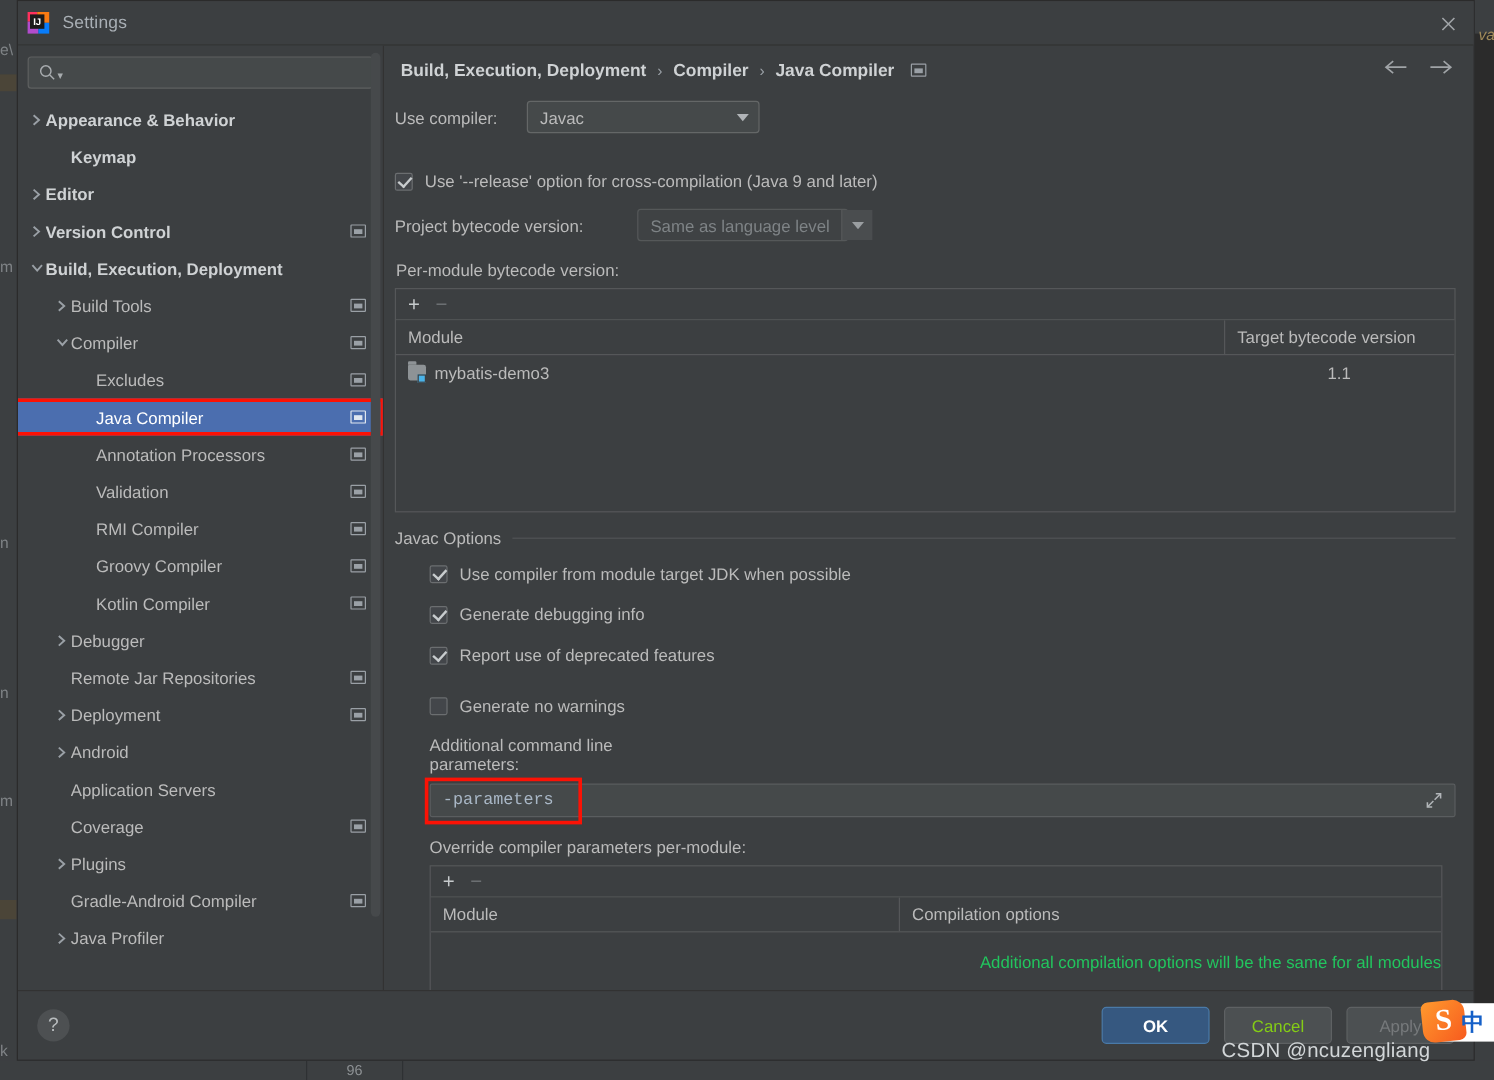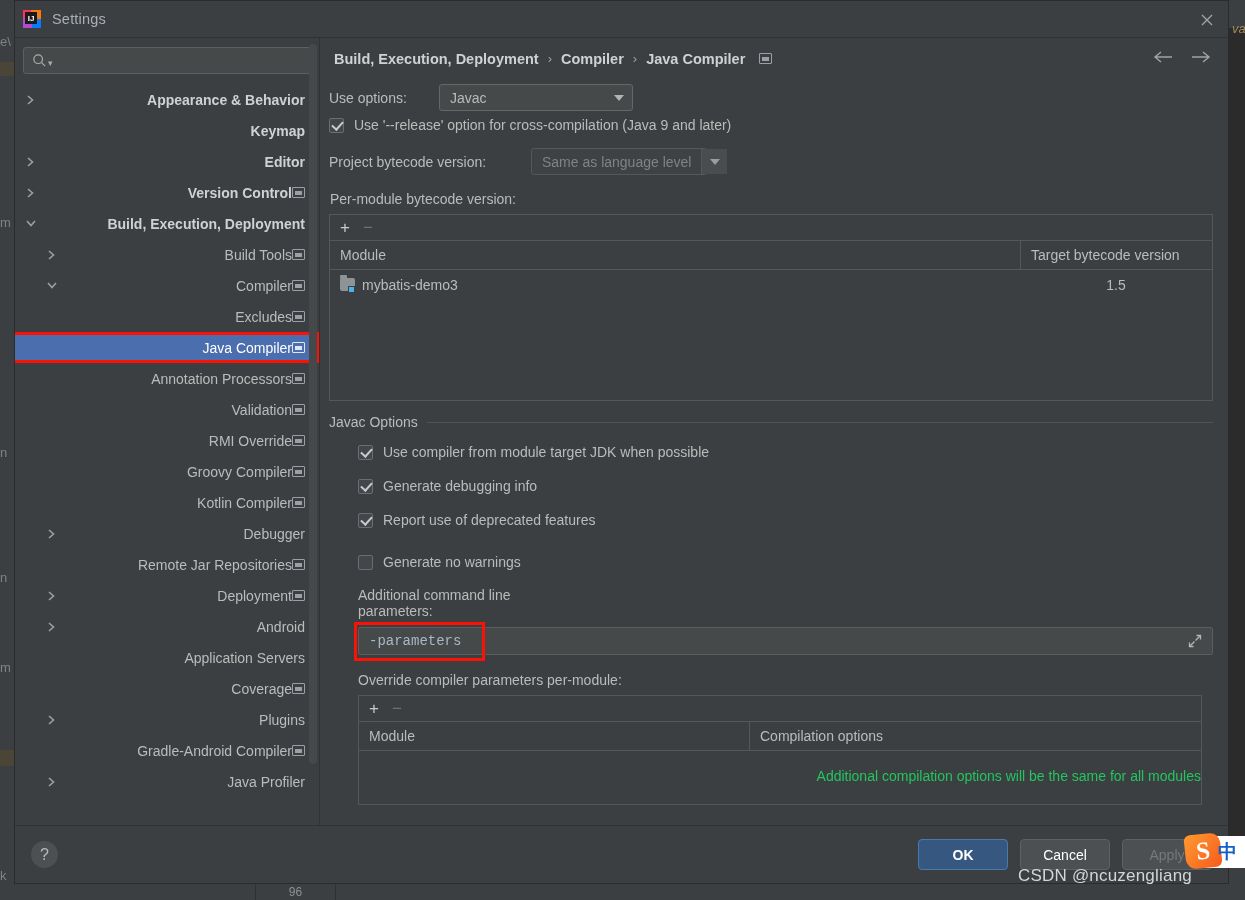--- a/index.html
+++ b/index.html
@@ -66,21 +66,21 @@
   }
   .tree-row {
     height: 31px; display: flex; align-items: center; position: relative;
     color: #bbbbbb; font-size: 14px; white-space: nowrap; cursor: pointer;
     padding-right: 14px;
   }
   .tree-row.selected { background: #4b6eaf; color: #ffffff; }
   .tree-row.top { font-weight: bold; color: #cfd2d4; }
   .tree-row .arrow { width: 15px; flex: 0 0 15px; display: flex; align-items: center; justify-content: center; }
   .tree-row .arrow svg { stroke: #9aa0a6; }
-  .tree-row .label { flex: 1 1 auto; overflow: hidden; text-overflow: ellipsis; text-align: right; }
+  .tree-row .label { flex: 1 1 auto; overflow: hidden; text-overflow: ellipsis; }
   .tree-row .proj-badge { width: 13px; height: 11px; flex: 0 0 13px; border: 1px solid #9aa0a6; border-radius: 1px; position: relative; }
   .tree-row .proj-badge:after { content: ""; position: absolute; left: 2px; right: 2px; top: 3px; bottom: 2px; background: #9aa0a6; }
   .tree-row.selected .proj-badge { border-color: #dfe6ef; }
   .tree-row.selected .proj-badge:after { background: #dfe6ef; }
   #tree-scrollbar {
     position: absolute; right: 2px; top: 6px; width: 8px; height: 720px;
     background: #46494b; border-radius: 4px;
   }
   #sel-highlight {
     position: absolute; left: -14px; top: 0; width: 319px; height: 100%;
@@ -167,21 +167,21 @@
     display: flex; align-items: center; padding: 0 16px; position: relative;
   }
   #help-btn {
     width: 27px; height: 27px; border-radius: 50%; background: #4d5052;
     display: flex; align-items: center; justify-content: center;
     color: #b8bcbe; font-size: 16px; cursor: pointer;
   }
   #btn-group { position: absolute; right: 16px; display: flex; gap: 12px; }
   .btn {
     height: 31px; min-width: 90px; border-radius: 4px; border: 1px solid #5e6163;
-    background: #4c5052; color: #ffffff; font-size: 14px; font-family: "Liberation Sans", sans-serif;
+    background: #4c5052; color: #84cc16; font-size: 14px; font-family: "Liberation Sans", sans-serif;
     display: flex; align-items: center; justify-content: center; cursor: pointer;
   }
   .btn.primary { background: #365880; border-color: #4a7aa8; color: #ffffff; font-weight: bold; }
   .btn.disabled { color: #76797b; }
 
   
   #watermark {
     position: absolute; left: 1018px; top: 866px;
     color: #d2d6d8; font-size: 17px; font-family: "Liberation Sans", sans-serif;
     letter-spacing: .2px; white-space: nowrap; z-index: 40;
@@ -328,21 +328,21 @@
             <span class="label">Annotation Processors</span>
             <span class="proj-badge"></span>
           </div>
           <div class="tree-row" style="padding-left: 50px;">
             <span class="arrow"></span>
             <span class="label">Validation</span>
             <span class="proj-badge"></span>
           </div>
           <div class="tree-row" style="padding-left: 50px;">
             <span class="arrow"></span>
-            <span class="label">RMI Override</span>
+            <span class="label">RMI Compiler</span>
             <span class="proj-badge"></span>
           </div>
           <div class="tree-row" style="padding-left: 50px;">
             <span class="arrow"></span>
             <span class="label">Groovy Compiler</span>
             <span class="proj-badge"></span>
           </div>
           <div class="tree-row" style="padding-left: 50px;">
             <span class="arrow"></span>
             <span class="label">Kotlin Compiler</span>
@@ -431,30 +431,30 @@
             <svg width="22" height="14" viewBox="0 0 22 14" stroke-width="1.4" fill="none">
                 <path d="M13 2 L19 7 L13 12 M19 7 L2 7"></path>
               </svg>
           </div>
         </div>
       </div>
 
       <div id="panel">
 
         <div class="row" style="margin-top:5px;">
-          <span class="lbl" style="width:110px;">Use options:</span>
+          <span class="lbl" style="width:110px;">Use compiler:</span>
           <div class="combo" style="width:194px;">
             <span class="val">Javac</span>
             <span class="caret">
                 <i class="tri"></i>
               </span>
           </div>
         </div>
 
-        <div class="row" style="margin-top:6px;gap:10px;">
+        <div class="row" style="margin-top:32px;gap:10px;">
           <span class="cb checked"></span>
           <span class="lbl">Use '--release' option for cross-compilation (Java 9 and later)</span>
         </div>
 
         <div class="row" style="margin-top:15px;">
           <span class="lbl" style="width:202px;">Project bytecode version:</span>
           <div class="combo disabled" style="width:176px;">
             <span class="val">Same as language level</span>
             <span class="caret">
                 <i class="tri"></i>
@@ -473,21 +473,21 @@
             <div class="th right-col" style="width:192px;flex:0 0 192px;">Target bytecode version</div>
           </div>
           <div class="tbl-row">
             <div class="td" style="flex:1 1 auto;">
               <span class="mod-icon">
                   <i class="folder"></i>
                   <i class="dot"></i>
                 </span>
               <span>mybatis-demo3</span>
             </div>
-            <div class="td" style="width:192px;flex:0 0 192px;justify-content:center;">1.5</div>
+            <div class="td" style="width:192px;flex:0 0 192px;justify-content:center;">1.1</div>
           </div>
         </div>
 
         <div class="fs-title-row" style="margin-top:13px;">
           <span class="fs-title">Javac Options</span>
           <span class="fs-line"></span>
         </div>
 
         <div style="padding-left:29px;">
           <div class="row" style="margin-top:14px;gap:10px;">

